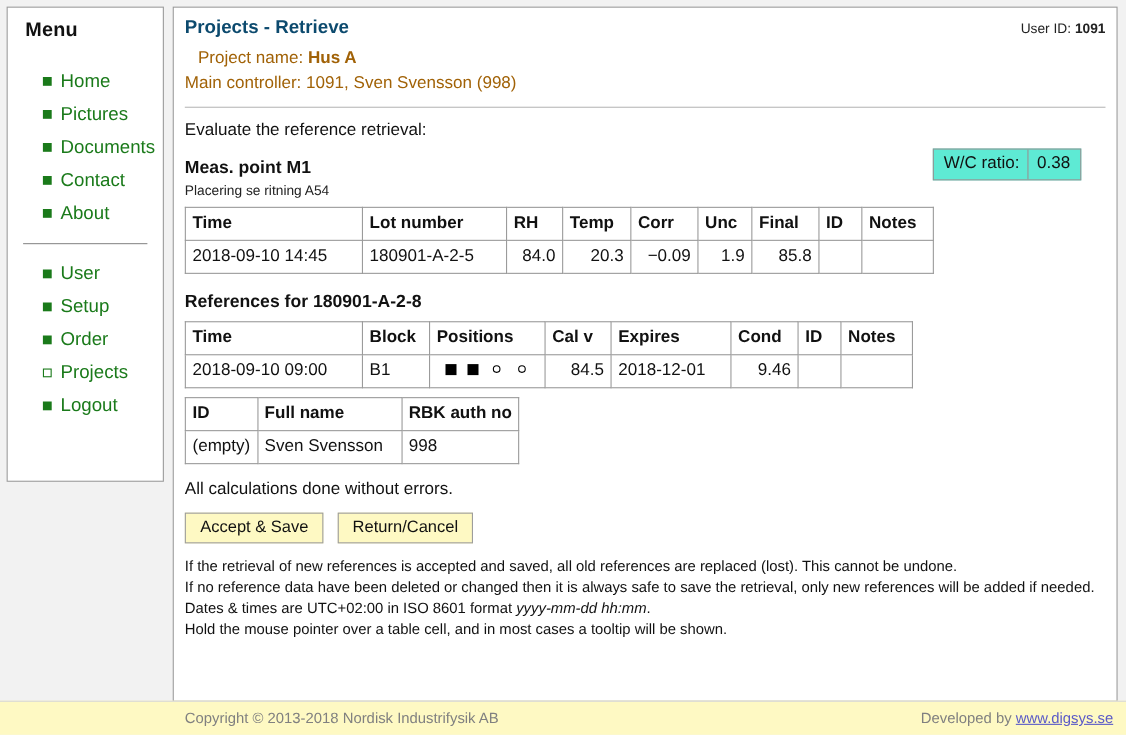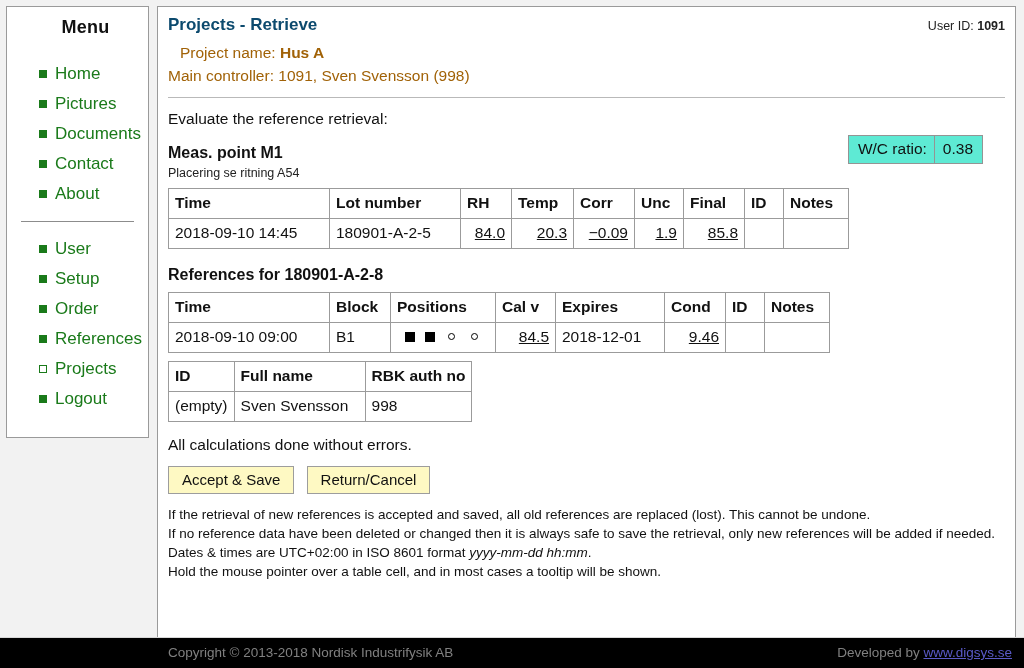--- a/index.html
+++ b/index.html
@@ -36,21 +36,20 @@
     background: #ffffff;
     border: 1px solid #9a9a9a;
     padding: 10px 0 0 0;
   }
   #sidebar .menu-title {
     font-size: 18px;
     font-weight: bold;
     color: #111;
     padding: 0 0 9px 16px;
     letter-spacing: .2px;
-    text-align: center;
   }
   .menu-list {
     list-style: none;
     margin: 12px;
     padding: 0;
   }
   .menu-list li {
     padding: 0 0 0 20px;
     height: 30px;
     line-height: 30px;
@@ -188,21 +187,21 @@
     padding: 3px 6px 4px 6px;
     white-space: nowrap;
     color: #111;
   }
   table.grid th {
     font-weight: bold;
     text-align: left;
     height: 22px;
   }
   table.grid td { height: 22px; }
-  td.num, th.num { text-align: right; text-decoration: underline; }
+  td.num, th.num { text-align: right; }
   td.empty-cell {
     font-size: 12.5px;
     color: #444;
     text-align: left;
     padding-left: 4px;
     padding-right: 4px;
   }
 
   .pos-wrap { text-align: center; letter-spacing: 0; }
   .pos-sq {
@@ -247,21 +246,21 @@
   }
   .notes i { font-style: italic; }
 
   
   #footer {
     position: absolute;
     left: 0;
     bottom: 0;
     width: 1024px;
     height: 30px;
-    background: #000000;
+    background: #fef9c3;
     border-top: 1px solid #d8d8d8;
   }
   #footer .cp {
     position: absolute;
     left: 168px;
     top: 7px;
     font-size: 13.5px;
     color: #808080;
   }
   #footer .dev {
@@ -306,23 +305,20 @@
 
     <ul class="menu-list">
       <li>
         <span class="bullet"></span><span class="mlabel">User</span>
       </li>
       <li>
         <span class="bullet"></span><span class="mlabel">Setup</span>
       </li>
       <li>
         <span class="bullet"></span><span class="mlabel">Order</span>
-      </li>
-      <li>
-        <span class="bullet"></span><span class="mlabel">References</span>
       </li>
       <li class="current">
         <span class="bullet"></span><span class="mlabel">Projects</span>
       </li>
       <li>
         <span class="bullet"></span><span class="mlabel">Logout</span>
       </li>
     </ul>
   </div>
 

